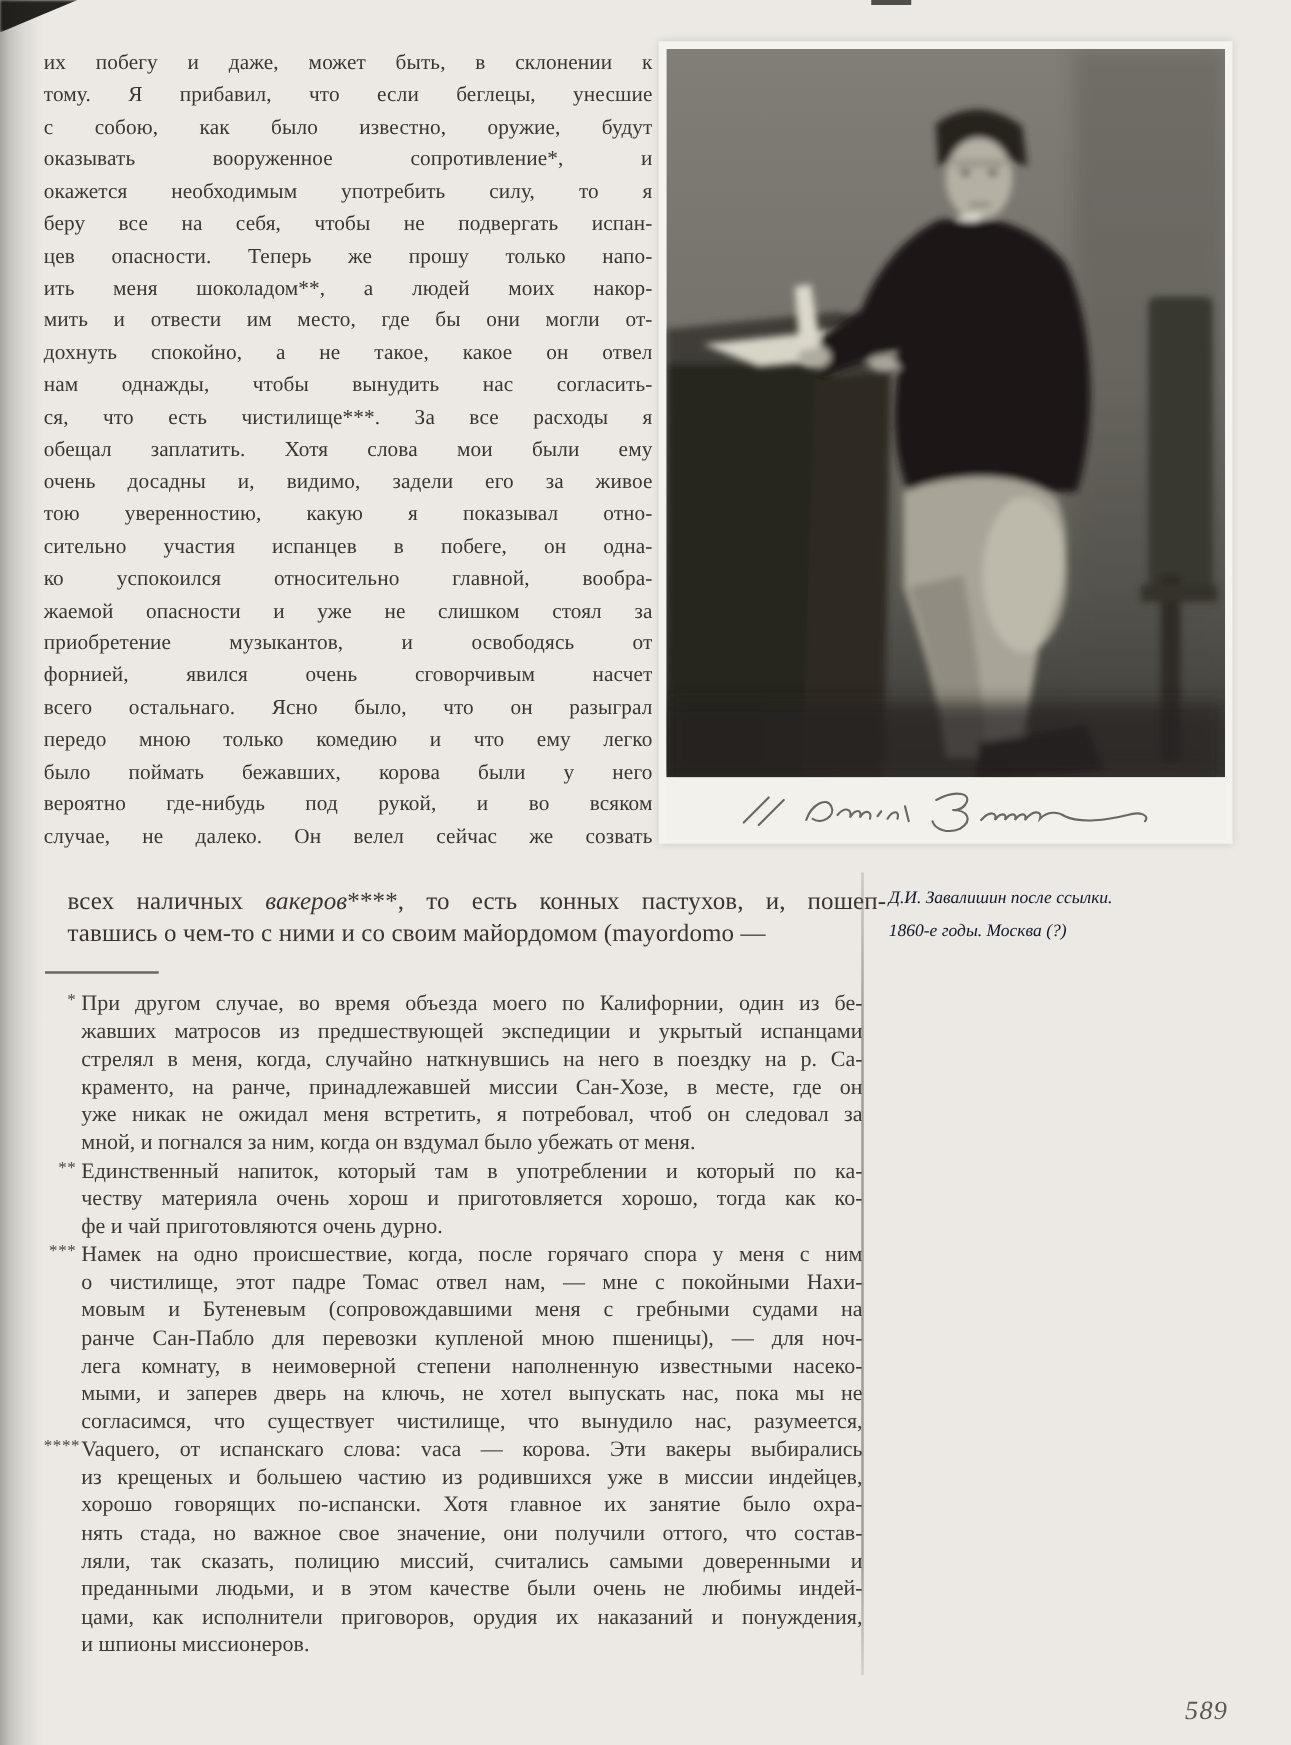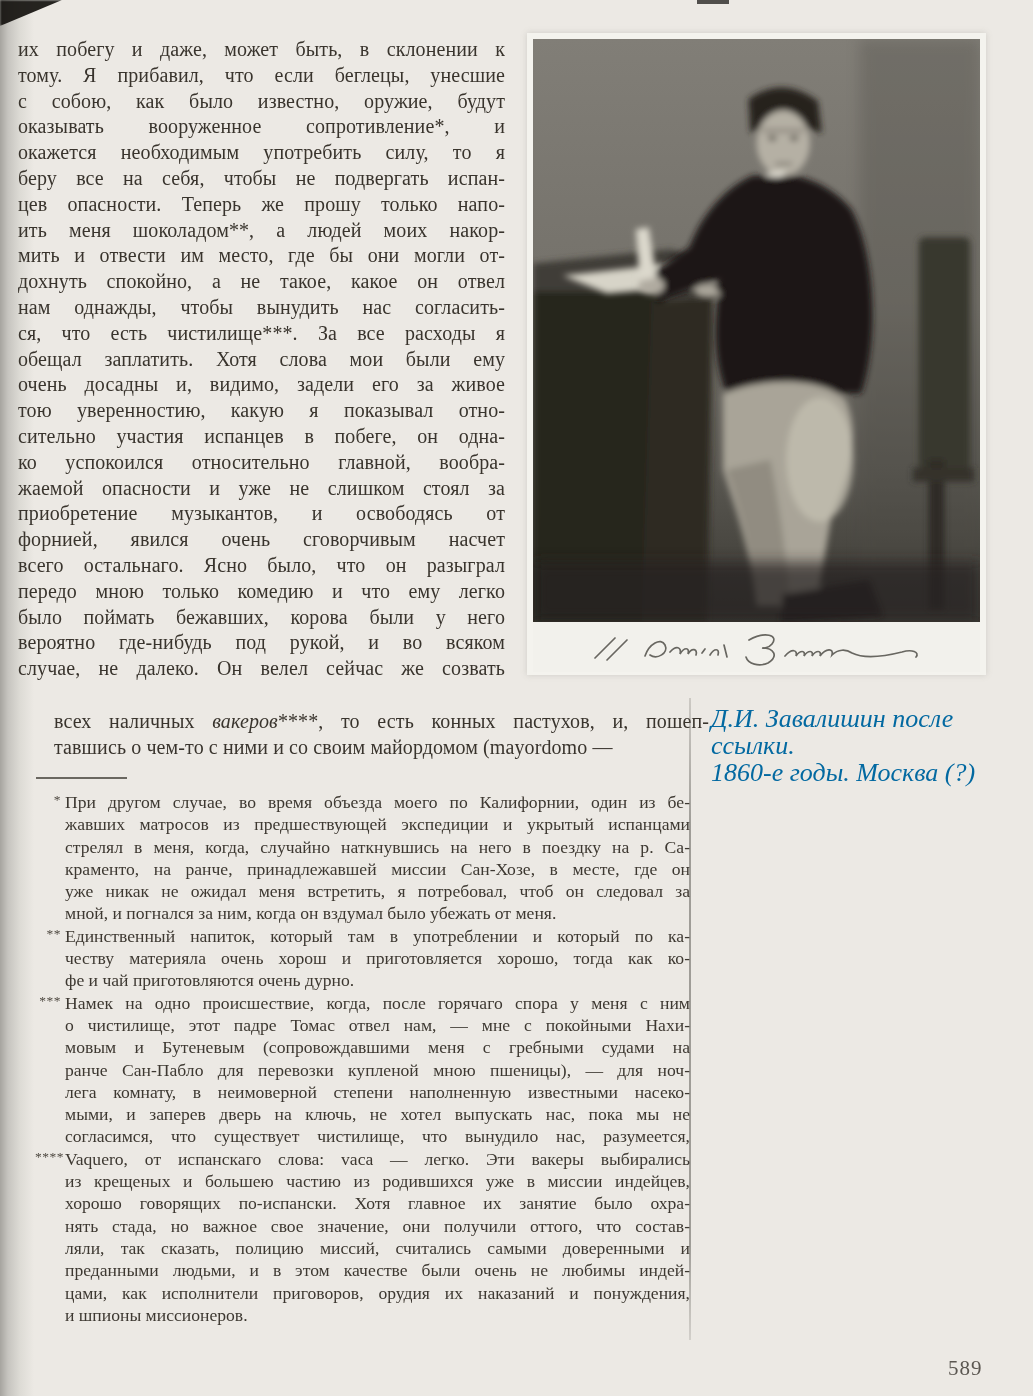--- a/index.html
+++ b/index.html
@@ -18,61 +18,61 @@
     position:absolute;left:0;top:0;width:62px;height:26px;background:#14120f;
     clip-path:polygon(0 0,100% 0,52% 48%,0 100%);
     filter:blur(1.2px);opacity:.92;
   }
   .top-strip-mark{
     position:absolute;left:697px;top:0;width:32px;height:4px;background:#2a2825;
     opacity:.8;filter:blur(.6px);
   }
   
   .main-col{
-    position:absolute;left:18px;top:37px;width:487px;
-    font-size:20px;line-height:25.8px;letter-spacing:.1px;
+    position:absolute;left:35px;top:37px;width:487px;
+    font-size:17px;line-height:25.8px;letter-spacing:.1px;
   }
   .main-wide{
     position:absolute;left:35px;top:708px;width:655px;
     font-size:20px;line-height:26px;letter-spacing:.1px;margin-left:19px;
   }
   .tline{text-align:justify;text-align-last:justify;white-space:normal;}
   .tline.plain{text-align:left;text-align-last:left;}
   
   .photo{
     position:absolute;left:527px;top:33px;width:459px;height:642px;margin:0;
     background:#f4f3ee;box-shadow:0 0 6px rgba(120,118,112,.25);
   }
   .photo-img{position:absolute;left:6px;top:6px;width:447px;height:583px;overflow:hidden;}
   .photo-img svg{display:block;width:100%;height:100%;}
   .sig-strip{position:absolute;left:6px;top:589px;width:447px;height:50px;background:#f2f1ec;}
   
   .caption{
     position:absolute;left:711px;top:705px;width:300px;
-    font-style:italic;font-size:26px;line-height:27px;color:#0369a1;
+    font-style:italic;font-size:14px;line-height:27px;color:#0f172a;
   }
   
   .fn-rule{position:absolute;left:36px;top:777px;width:91px;height:2px;background:#4a463f;opacity:.8;}
   .footnotes{
     position:absolute;left:35px;top:791px;width:655px;
     font-size:17.6px;line-height:22.3px;color:#3d3831;
   }
   .footnote{display:flex;}
   .fn-marker{
     flex:none;width:30px;text-align:right;padding-right:4px;box-sizing:border-box;
     font-size:13.5px;position:relative;top:-2px;color:#4c473f;letter-spacing:.5px;
   }
   .fn-body{flex:1;min-width:0;}
   .crease-line{
     position:absolute;left:689px;top:698px;width:2px;height:642px;
     background:linear-gradient(180deg,rgba(110,107,100,.25),rgba(96,94,88,.55) 20%,rgba(96,94,88,.55) 85%,rgba(110,107,100,.2));
   }
   .page-num{
     position:absolute;left:948px;top:1356px;width:60px;
-    font-size:21px;color:#5b5751;letter-spacing:1px;
+    font-size:21px;color:#5b5751;letter-spacing:1px;font-style:italic;
   }
 </style>
 </head>
 <body>
 
 <div class="page">
 
   <div class="gutter-shade"></div>
   <div class="corner-mark"></div>
   <div class="top-strip-mark"></div>
@@ -208,21 +208,21 @@
           <div class="tline">мовым и Бутеневым (сопровождавшими меня с гребными судами на</div>
           <div class="tline">ранче Сан-Пабло для перевозки купленой мною пшеницы), — для ноч-</div>
           <div class="tline">лега комнату, в неимоверной степени наполненную известными насеко-</div>
           <div class="tline">мыми, и заперев дверь на ключь, не хотел выпускать нас, пока мы не</div>
           <div class="tline">согласимся, что существует чистилище, что вынудило нас, разумеется,</div>
         </div>
       </div>
       <div class="footnote">
         <div class="fn-marker">****</div>
         <div class="fn-body">
-          <div class="tline">Vaquero, от испанскаго слова: vaca — легко. Эти вакеры выбирались</div>
+          <div class="tline">Vaquero, от испанскаго слова: vaca — корова. Эти вакеры выбирались</div>
           <div class="tline">из крещеных и большею частию из родившихся уже в миссии индейцев,</div>
           <div class="tline">хорошо говорящих по-испански. Хотя главное их занятие было охра-</div>
           <div class="tline">нять стада, но важное свое значение, они получили оттого, что состав-</div>
           <div class="tline">ляли, так сказать, полицию миссий, считались самыми доверенными и</div>
           <div class="tline">преданными людьми, и в этом качестве были очень не любимы индей-</div>
           <div class="tline">цами, как исполнители приговоров, орудия их наказаний и понуждения,</div>
           <div class="tline plain">и шпионы миссионеров.</div>
         </div>
       </div>
     </div>

